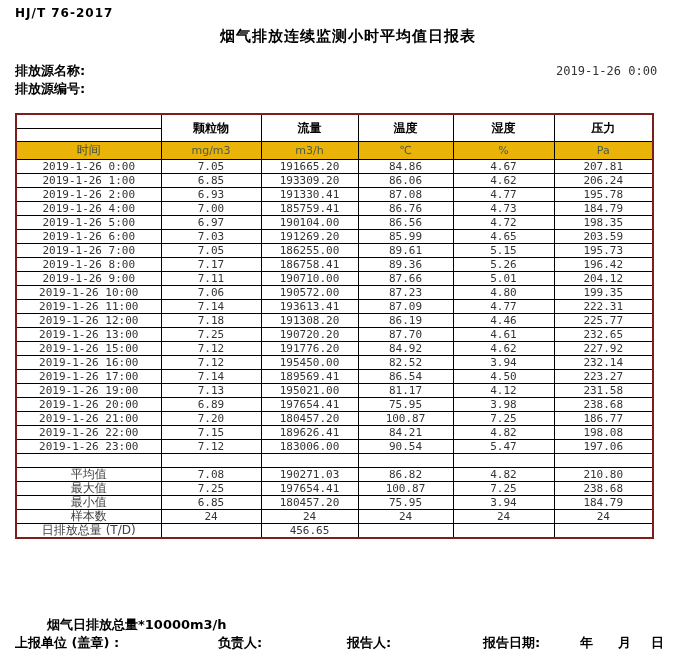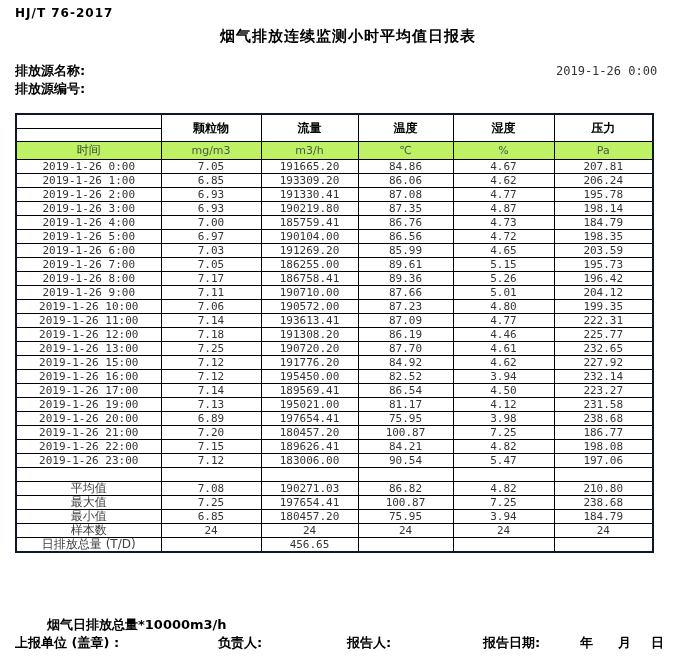--- a/index.html
+++ b/index.html
@@ -16,21 +16,21 @@
   .title{position:absolute;left:0;top:27px;width:100%;text-align:center;font-size:15px;font-weight:bold;letter-spacing:1px;}
   .src-name{position:absolute;left:15px;top:62px;font-size:13px;font-weight:bold;text-align:center;}
   .src-code{position:absolute;left:15px;top:80px;font-size:13px;font-weight:bold;}
   .report-date{position:absolute;left:556px;top:64px;font-size:12px;color:#333;font-family:"DejaVu Sans Mono","Liberation Mono",monospace;}
 
   table.report{
     position:absolute;left:15px;top:113px;
     width:637px;
     border-collapse:collapse;
     table-layout:fixed;
-    border:2px solid #0f172a;
+    border:2px solid #7f1d1d;
   }
   table.report td{
     border:1px solid #000;
     padding:0;
     text-align:center;
     overflow:hidden;
     white-space:nowrap;
   }
   tr.head-row td{height:26px;font-size:12px;font-weight:bold;}
   td.time-head-cell{position:relative;}
@@ -80,21 +80,21 @@
       <tr class="head-row">
         <td class="time-head-cell">
             <div class="mid-line"></div>
           </td>
         <td>颗粒物</td>
         <td>流量</td>
         <td>温度</td>
         <td>湿度</td>
         <td>压力</td>
       </tr>
-      <tr class="unit-row" style="background: #bef264;">
+      <tr class="unit-row" style="background: #eab308;">
         <td class="time-label">时间</td>
         <td>mg/m3</td>
         <td>m3/h</td>
         <td>℃</td>
         <td>%</td>
         <td>Pa</td>
       </tr>
     </tbody>
     <tbody>
         <tr class="data-row">
@@ -113,28 +113,20 @@
           <td>4.62</td>
           <td>206.24</td>
         </tr>
         <tr class="data-row">
           <td>2019-1-26 2:00</td>
           <td>6.93</td>
           <td>191330.41</td>
           <td>87.08</td>
           <td>4.77</td>
           <td>195.78</td>
-        </tr>
-        <tr class="data-row">
-          <td>2019-1-26 3:00</td>
-          <td>6.93</td>
-          <td>190219.80</td>
-          <td>87.35</td>
-          <td>4.87</td>
-          <td>198.14</td>
         </tr>
         <tr class="data-row">
           <td>2019-1-26 4:00</td>
           <td>7.00</td>
           <td>185759.41</td>
           <td>86.76</td>
           <td>4.73</td>
           <td>184.79</td>
         </tr>
         <tr class="data-row">

